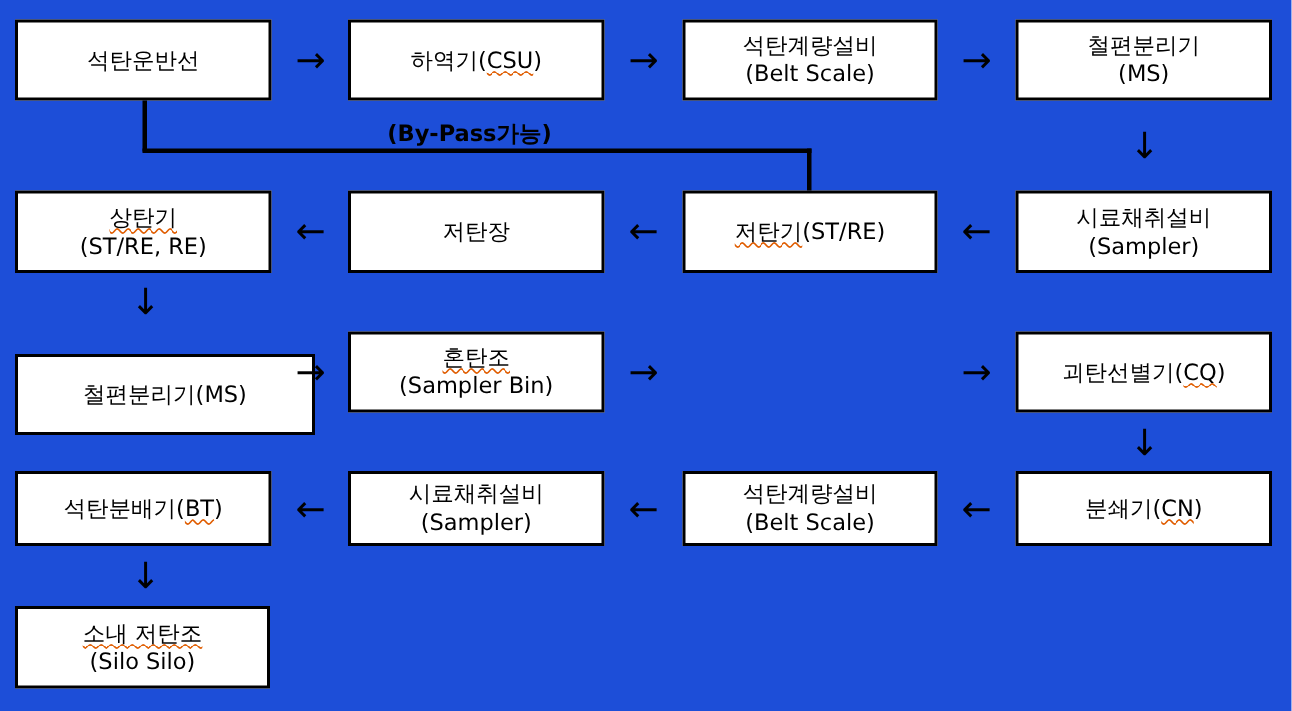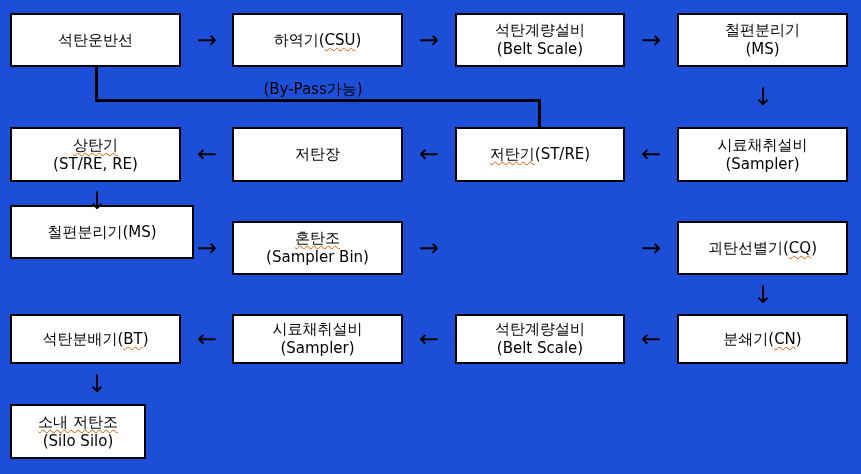--- a/index.html
+++ b/index.html
@@ -47,21 +47,21 @@
     position: absolute;
     background: #000000;
   }
   .bypass-label {
     position: absolute;
     left: 253px;
     top: 80px;
     width: 120px;
     text-align: center;
     font-size: 15px;
-    font-weight: normal;
+    font-weight: bold;
     line-height: 18px;
     white-space: nowrap;
   }
 </style>
 </head>
 <body>
 
 <div class="canvas">
 
   <div class="box" style="left:10px;top:13px;width:171px;height:54px">
@@ -87,21 +87,21 @@
     <div class="ln"><span>저탄장</span></div>
   </div>
   <div class="box" style="left:455px;top:127px;width:170px;height:55px">
     <div class="ln"><span class="mis">저탄기</span><span>(ST/RE)</span></div>
   </div>
   <div class="box" style="left:677px;top:127px;width:171px;height:55px">
     <div class="ln"><span>시료채취설비</span></div>
     <div class="ln"><span>(Sampler)</span></div>
   </div>
 
-  <div class="box" style="left:10px;top:205px;width:184px;height:54px">
+  <div class="box" style="left:10px;top:236px;width:200px;height:54px">
     <div class="ln"><span>철편분리기(MS)</span></div>
   </div>
   <div class="box" style="left:232px;top:221px;width:171px;height:54px">
     <div class="ln"><span class="mis">혼탄조</span></div>
     <div class="ln"><span>(Sampler Bin)</span></div>
   </div>
   <div class="box" style="left:677px;top:221px;width:171px;height:54px">
     <div class="ln"><span>괴탄선별기(</span><span class="mis">CQ</span><span>)</span></div>
   </div>
 
@@ -113,21 +113,21 @@
     <div class="ln"><span>(Sampler)</span></div>
   </div>
   <div class="box" style="left:455px;top:314px;width:170px;height:50px">
     <div class="ln"><span>석탄계량설비</span></div>
     <div class="ln"><span>(Belt Scale)</span></div>
   </div>
   <div class="box" style="left:677px;top:314px;width:171px;height:50px">
     <div class="ln"><span>분쇄기(</span><span class="mis">CN</span><span>)</span></div>
   </div>
 
-  <div class="box" style="left:10px;top:404px;width:136px;height:55px">
+  <div class="box" style="left:10px;top:404px;width:170px;height:55px">
     <div class="ln"><span class="mis">소내 저탄조</span></div>
     <div class="ln"><span>(Silo Silo)</span></div>
   </div>
 
   <span class="arrow" style="left:194px;top:28px">→</span>
   <span class="arrow" style="left:416px;top:28px">→</span>
   <span class="arrow" style="left:638px;top:28px">→</span>
 
   <span class="arrow" style="left:194px;top:142px">←</span>
   <span class="arrow" style="left:416px;top:142px">←</span>

